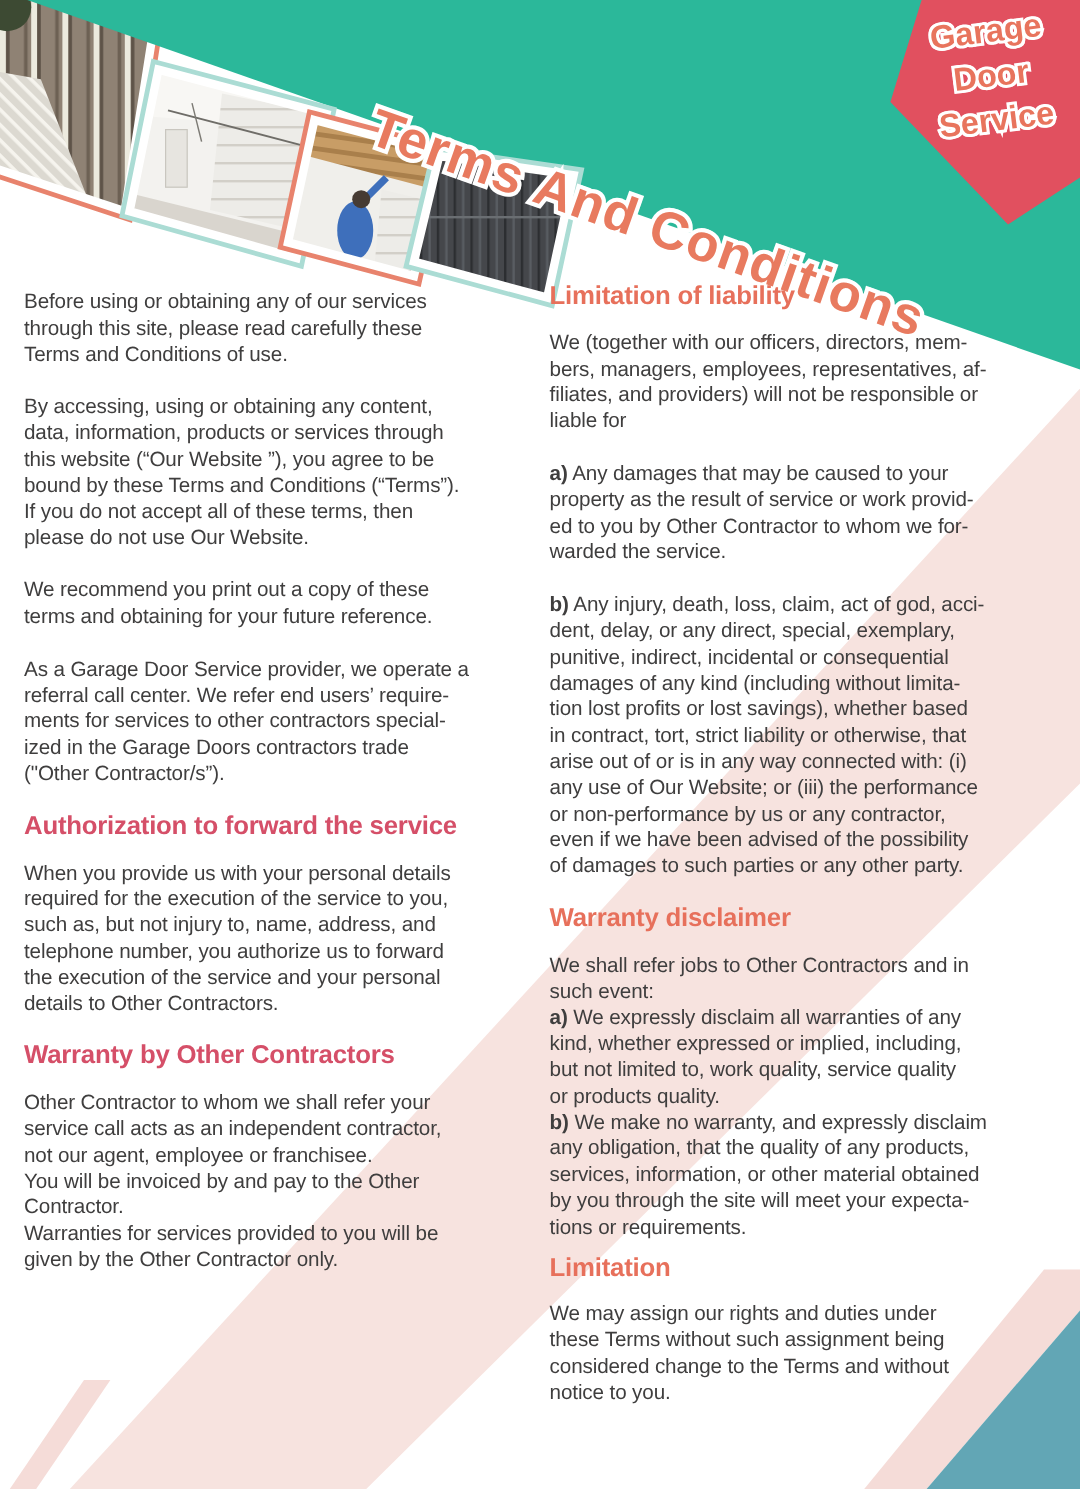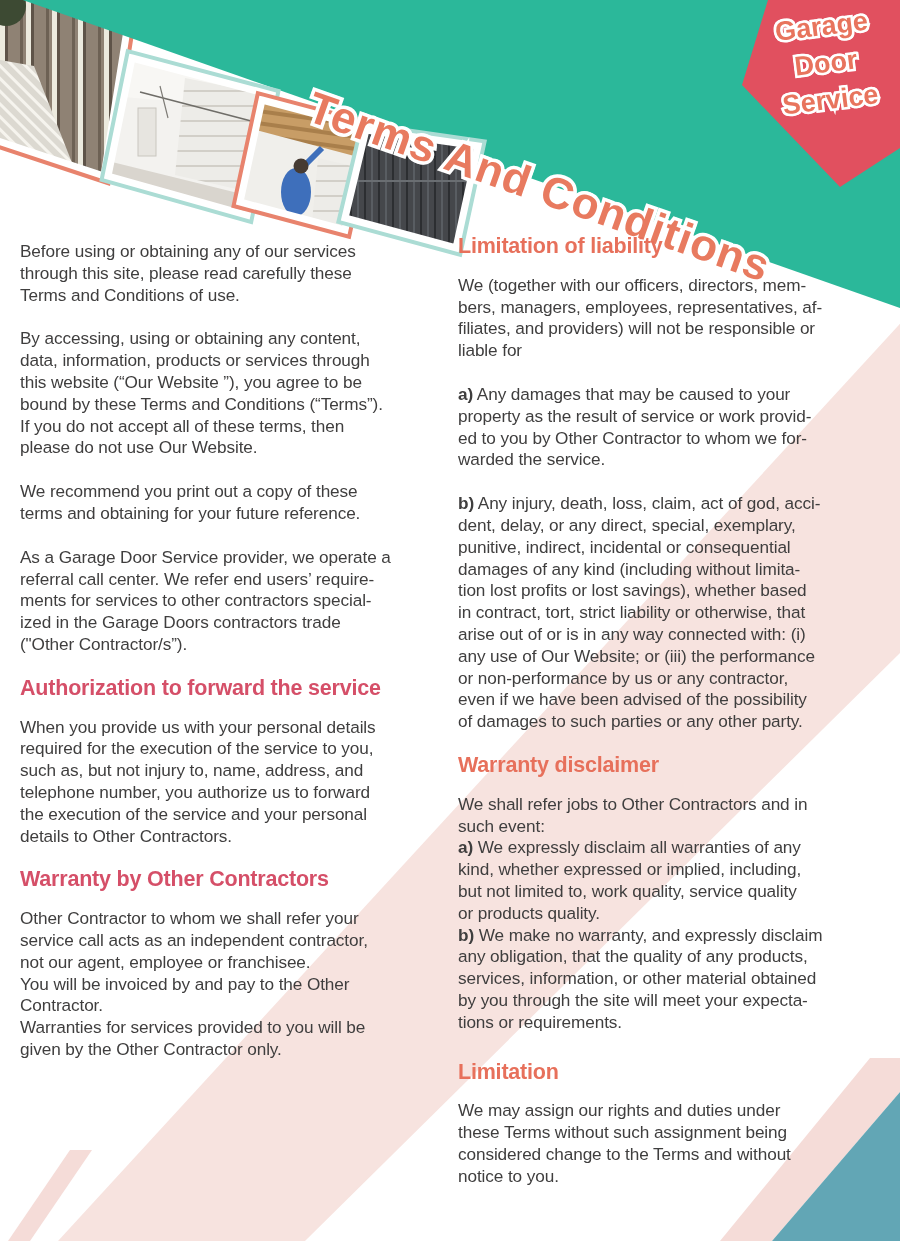--- a/index.html
+++ b/index.html
@@ -26,21 +26,21 @@
     color:var(--badge-text-coral,#e8745d);
     -webkit-text-stroke:5px #fff;paint-order:stroke fill;
     text-shadow:2px 0 0 #fff,-2px 0 0 #fff,0 2px 0 #fff,0 -2px 0 #fff,
                 2px 2px 0 #fff,-2px 2px 0 #fff,2px -2px 0 #fff,-2px -2px 0 #fff;}
   
   .col{position:absolute;z-index:4;font-size:17.2px;line-height:21.8px;letter-spacing:-0.1px;}
   #col-left{left:20px;top:241px;width:420px;}
   #col-right{left:458px;top:236px;width:438px;}
   .p{margin:0 0 22px 0;}
   .p0{margin:0;}
-  .pLast{margin:0 0 28px 0;}
+  .pLast{margin:0 0 12px 0;}
   .pre{white-space:pre-line;}
   .mk{font-weight:700;}
   h2{font-size:21.5px;font-weight:700;margin:0 0 17px 0;white-space:nowrap;letter-spacing:-0.2px;}
   .h-pink{color:var(--heading-pink,#d54f68);}
   .h-coral{color:var(--heading-coral,#e7705b);}
 </style>
 </head>
 <body>
 
 <div id="page">

